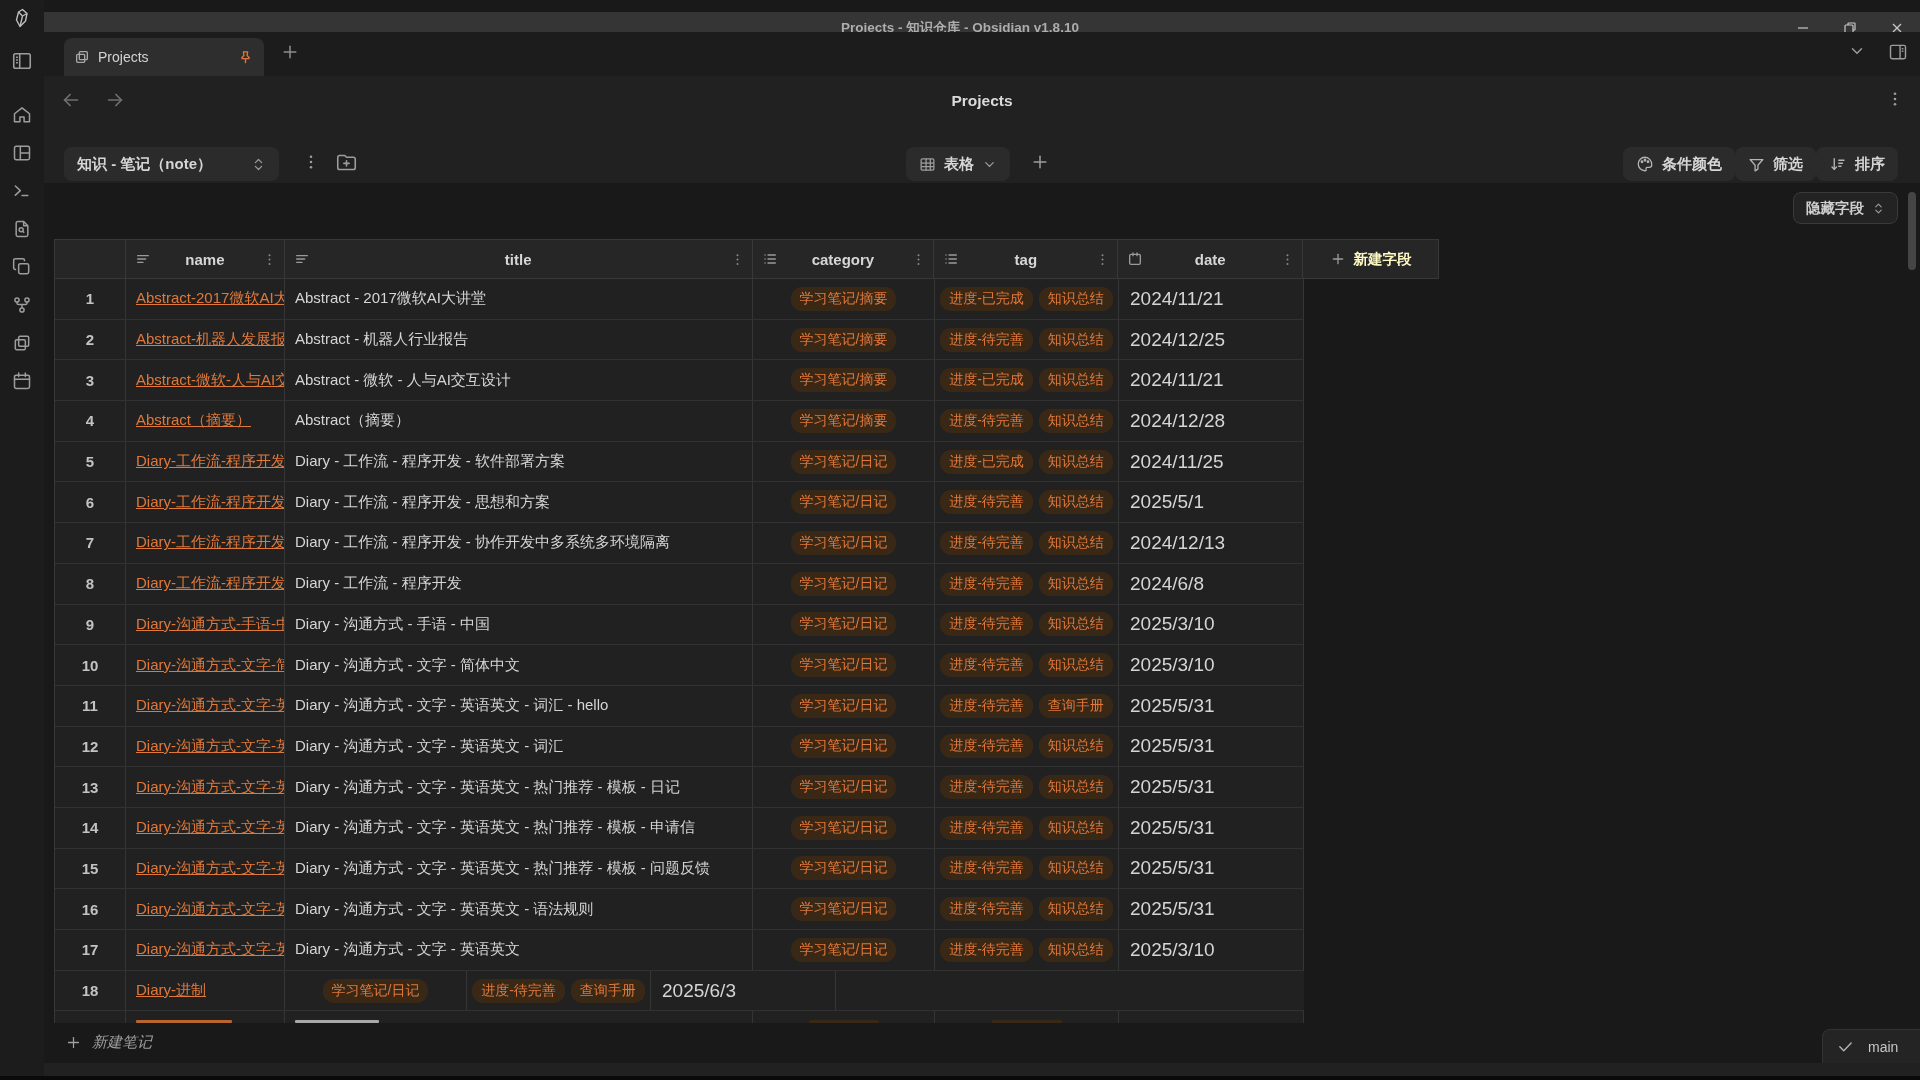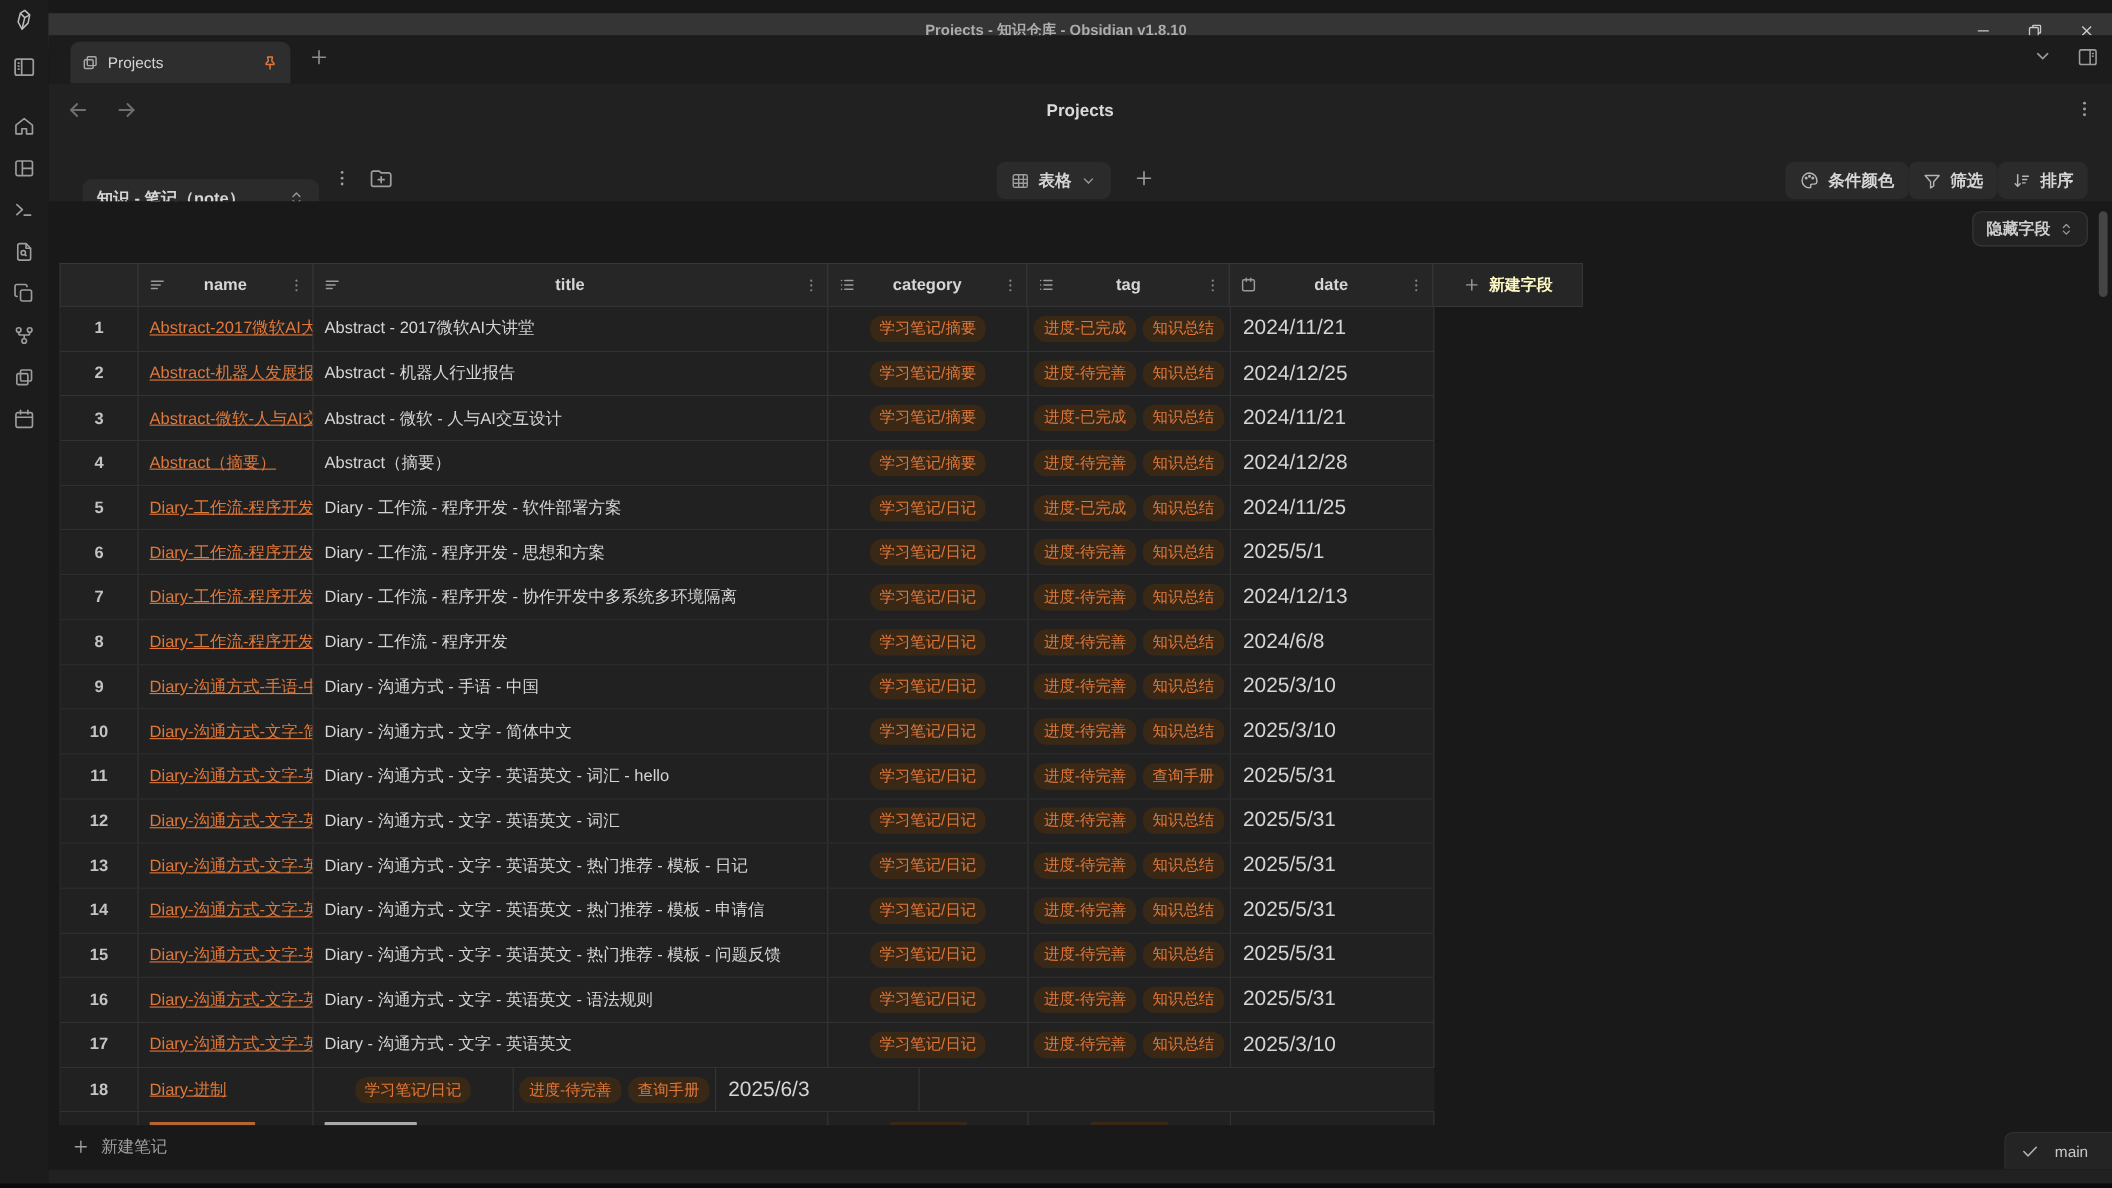--- a/index.html
+++ b/index.html
@@ -36,21 +36,21 @@
 
   .view-header { position:absolute; left:0; top:0; width:1876px; height:50px; }
   .nav-arrows { position:absolute; left:16px; top:13px; display:flex; gap:22px; color:#6f6f6f; }
   .view-title { position:absolute; left:0; right:0; top:0; height:50px; line-height:50px;
     text-align:center; color:#dadada; font-size:15.5px; font-weight:600; }
   .view-more { position:absolute; right:16px; top:14px; color:#9d9d9d; }
 
   .toolbar { position:absolute; left:0; top:50px; width:1876px; height:70px; }
   .pill { background:#2b2b2b; border-radius:8px; display:flex; align-items:center; gap:8px;
     color:#d6d6d6; font-size:15px; font-weight:600; padding:0 13px; height:34px; }
-  .project-select { position:absolute; left:31px; top:21px; width:215px;margin-top:16px; }
+  .project-select { position:absolute; left:20px; top:21px; width:215px; }
   .project-select .updown { margin-left:auto; color:#9a9a9a; display:flex; }
   .tb-dots { position:absolute; left:258px; top:27px; color:#9d9d9d; }
   .tb-folder { position:absolute; left:292px; top:26px; color:#9d9d9d; }
   .view-select { position:absolute; left:862px; top:21px; }
   .view-select .chev, .view-select .vicon { color:#9d9d9d; display:flex; }
   .add-view { position:absolute; left:986px; top:26px; color:#9d9d9d; }
   .right-btns { position:absolute; right:22px; top:21px; display:flex; }
   .right-btns .pill .bic { color:#b5b5b5; display:flex; }
 
   .canvas { position:absolute; left:0; top:107px; width:1876px; height:880px; background:#191919; }
@@ -87,21 +87,21 @@
 
   
   .trow.partial { height:12px; border-bottom:none; align-items:flex-start; }
   .trow.partial .cell { height:12px; align-items:flex-start; padding-top:9px; }
   .pbar { height:3px; border-radius:1px; }
   .pbar.orange { background:#b9652f; width:96px; }
   .pbar.gray { background:#a9a9a9; width:84px; }
   .pbar.badge-top { background:#3a2817; width:70px; height:3px; }
 
   
-  .bottombar { position:absolute; left:0; top:841px; width:1876px; height:39px; background:#191919; }
+  .bottombar { position:absolute; left:0; top:841px; width:1876px; height:39px; background:#191919;font-style:italic; }
   .new-note { position:absolute; left:21px; top:9px; display:flex; align-items:center; gap:10px;
     color:#9f9f9f; font-size:15px; }
   .new-note .nic { display:flex; color:#9f9f9f; }
 
   
   .statusbar { position:absolute; right:0; top:846px; width:98px; height:34px; background:#242424;
     border-radius:8px 0 0 0; border-top:1px solid #333; border-left:1px solid #333;
     display:flex; align-items:center; gap:14px; padding:0 14px; }
   .statusbar .check { color:#b3b3b3; display:flex; }
   .statusbar .branch { color:#c7c7c7; font-size:14px; }

